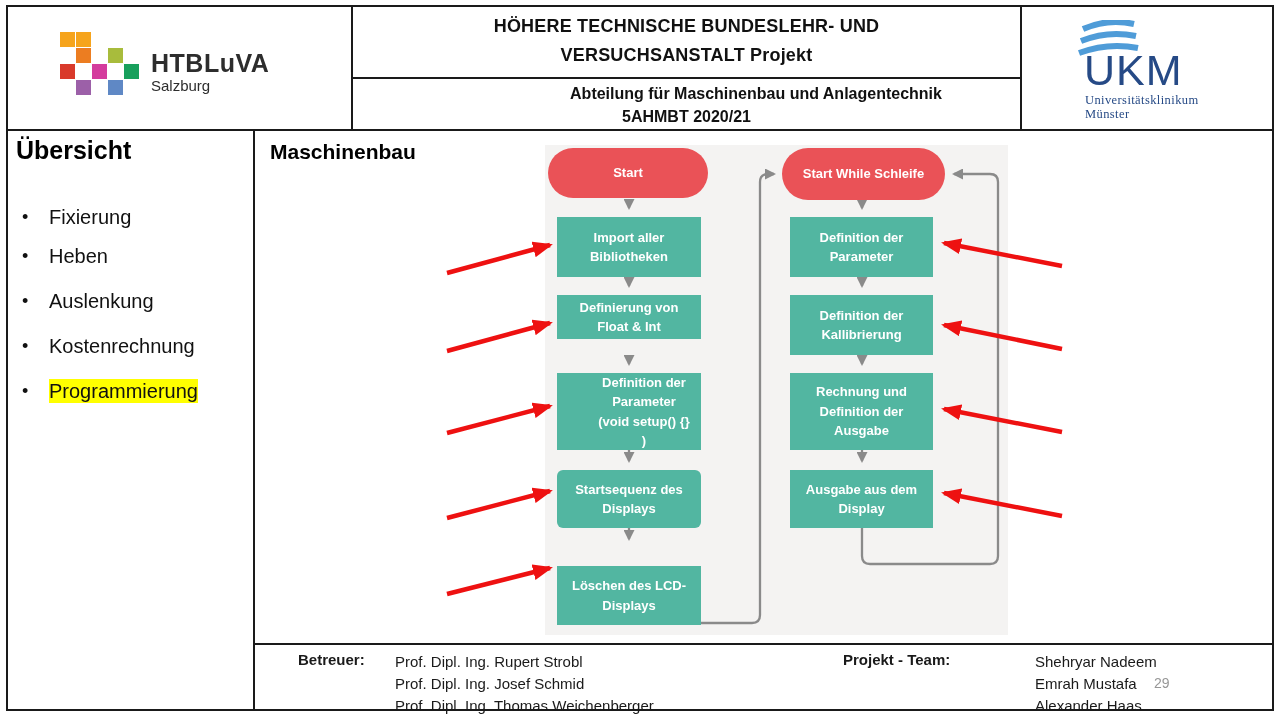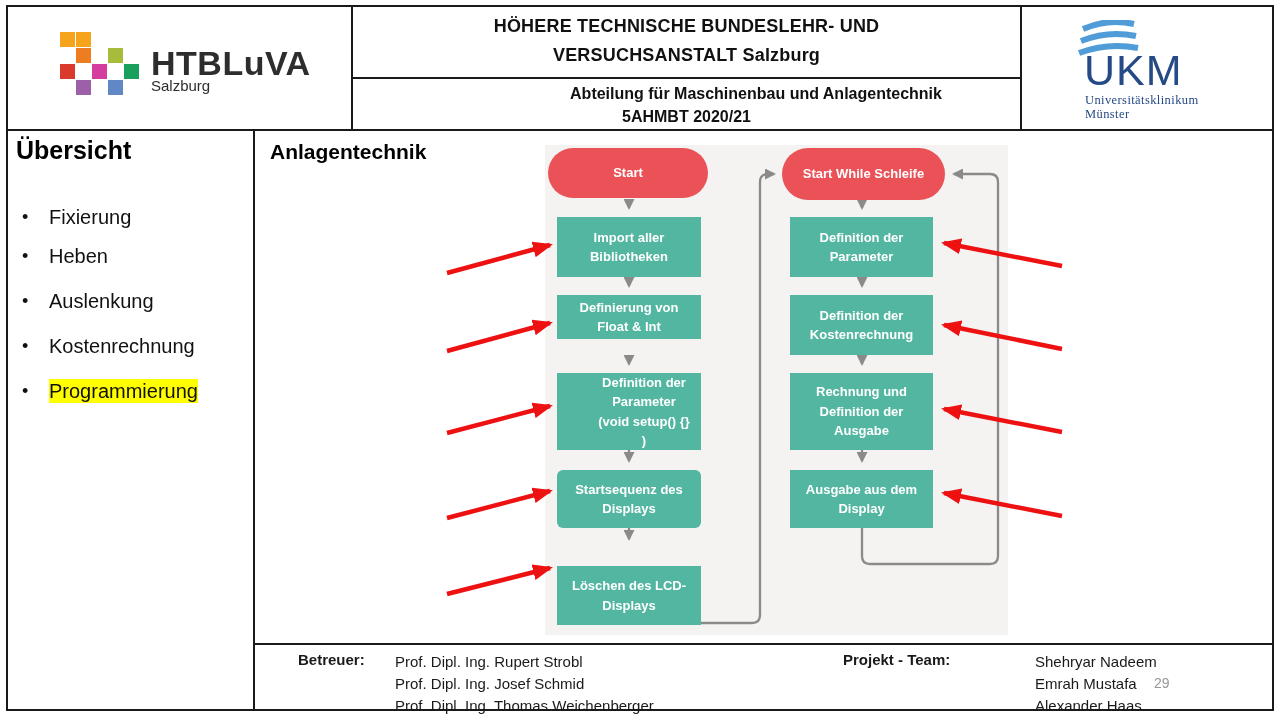--- a/index.html
+++ b/index.html
@@ -14,21 +14,21 @@
   .hHeaderBottom{left:6px;top:129px;width:1268px;height:2px;}
   .hCenterDiv{left:353px;top:77px;width:667px;height:2px;}
   .vSidebar{left:253px;top:131px;width:2px;height:578px;}
   .hFooter{left:255px;top:643px;width:1017px;height:2px;}
 
   
   .schoolLogo{left:60px;top:32px;display:flex;align-items:flex-end;gap:12px;}
   .mosaic{display:grid;grid-template-columns:repeat(5,15px);grid-template-rows:repeat(4,15px);gap:1px;}
   .sq{width:15px;height:15px;}
   .schoolText{padding-bottom:1px;color:#2d2d2d;}
-  .schoolName{font-size:34px;font-weight:bold;letter-spacing:0.5px;line-height:28px;}
+  .schoolName{font-size:25px;font-weight:bold;letter-spacing:0.5px;line-height:28px;}
   .schoolCity{font-size:15px;line-height:17px;}
 
   
   .centerHead{left:353px;top:12px;width:667px;text-align:center;}
   .titleLine{font-size:18px;font-weight:bold;line-height:29px;letter-spacing:0.2px;color:#111;}
   .deptLine{left:353px;top:85px;width:806px;text-align:center;font-size:16px;font-weight:bold;color:#111;}
   .classLine{left:353px;top:108px;width:667px;text-align:center;font-size:16px;font-weight:bold;color:#111;}
 
   
   .ukm{left:1072px;top:20px;width:170px;}
@@ -102,21 +102,21 @@
       <div class="sq" style="grid-area: 4 / 4; background: rgb(95, 136, 197);"></div>
     </div>
   <div class="schoolText">
     <div class="schoolName">HTBLuVA</div>
     <div class="schoolCity">Salzburg</div>
   </div>
 </div>
 
 <div class="abs centerHead">
   <div class="titleLine">HÖHERE TECHNISCHE BUNDESLEHR- UND</div>
-  <div class="titleLine">VERSUCHSANSTALT Salzburg</div>
+  <div class="titleLine">VERSUCHSANSTALT Projekt</div>
 </div>
 <div class="abs deptLine">Abteilung für Maschinenbau und Anlagentechnik</div>
 <div class="abs classLine">5AHMBT 2020/21</div>
 
 <div class="abs ukm">
   <svg class="ukmArcs" width="64" height="36" viewBox="0 0 64 36">
     <path d="M5 9 Q 30 -2 56 4" stroke="var(--ukm-light-blue,#4F9CD8)" stroke-width="6" fill="none"></path>
     <path d="M3 21 Q 30 10 58 16" stroke="var(--ukm-light-blue,#4F9CD8)" stroke-width="6" fill="none"></path>
     <path d="M1 33 Q 30 22 60 28" stroke="var(--ukm-light-blue,#4F9CD8)" stroke-width="6" fill="none"></path>
   </svg>
@@ -144,21 +144,21 @@
     <li>
       <span class="bullet">•</span>
       <span class="lbl">Kostenrechnung</span>
     </li>
     <li>
       <span class="bullet">•</span>
       <span class="lbl hl">Programmierung</span>
     </li>
   </ul>
 
-<div class="abs mainTitle">Anlagentechnik</div>
+<div class="abs mainTitle">Maschinenbau</div>
 
 <div class="abs panel">
   <svg class="connSvg" width="463" height="490" viewBox="0 0 463 490">
     <defs>
       <marker id="gHead" markerUnits="userSpaceOnUse" markerWidth="11" markerHeight="11" refX="9" refY="5.5" orient="auto">
         <path class="connHead" d="M0,0 L11,5.5 L0,11 Z"></path>
       </marker>
     </defs>
     <line class="conn" x1="84" y1="55" x2="84" y2="63" marker-end="url(#gHead)"></line>
     <line class="conn" x1="84" y1="132" x2="84" y2="141" marker-end="url(#gHead)"></line>
@@ -173,21 +173,21 @@
     <path class="conn" d="M317 383 L317 411 Q317 419 325 419 L445 419 Q453 419 453 411 L453 37 Q453 29 445 29 L409 29" marker-end="url(#gHead)"></path>
   </svg>
   <div class="node red n-start">Start</div>
   <div class="node green n-l2">Import aller Bibliotheken</div>
   <div class="node green n-l3">Definierung von Float &amp; Int</div>
   <div class="node green n-l4">Definition der Parameter (void setup() {} )</div>
   <div class="node green n-l5">Startsequenz des Displays</div>
   <div class="node green n-l6">Löschen des LCD-Displays</div>
   <div class="node red n-while">Start While Schleife</div>
   <div class="node green n-r2">Definition der Parameter</div>
-  <div class="node green n-r3">Definition der Kostenrechnung</div>
+  <div class="node green n-r3">Definition der Kallibrierung</div>
   <div class="node green n-r4">Rechnung und Definition der Ausgabe</div>
   <div class="node green n-r5">Ausgabe aus dem Display</div>
 </div>
 
 <svg class="abs overlay" width="1280" height="720" viewBox="0 0 1280 720">
   <defs>
     <marker id="rHead" markerUnits="userSpaceOnUse" markerWidth="20" markerHeight="16" refX="17" refY="8" orient="auto">
       <path class="redHead" d="M0,0 L20,8 L0,16 Z"></path>
     </marker>
   </defs>

